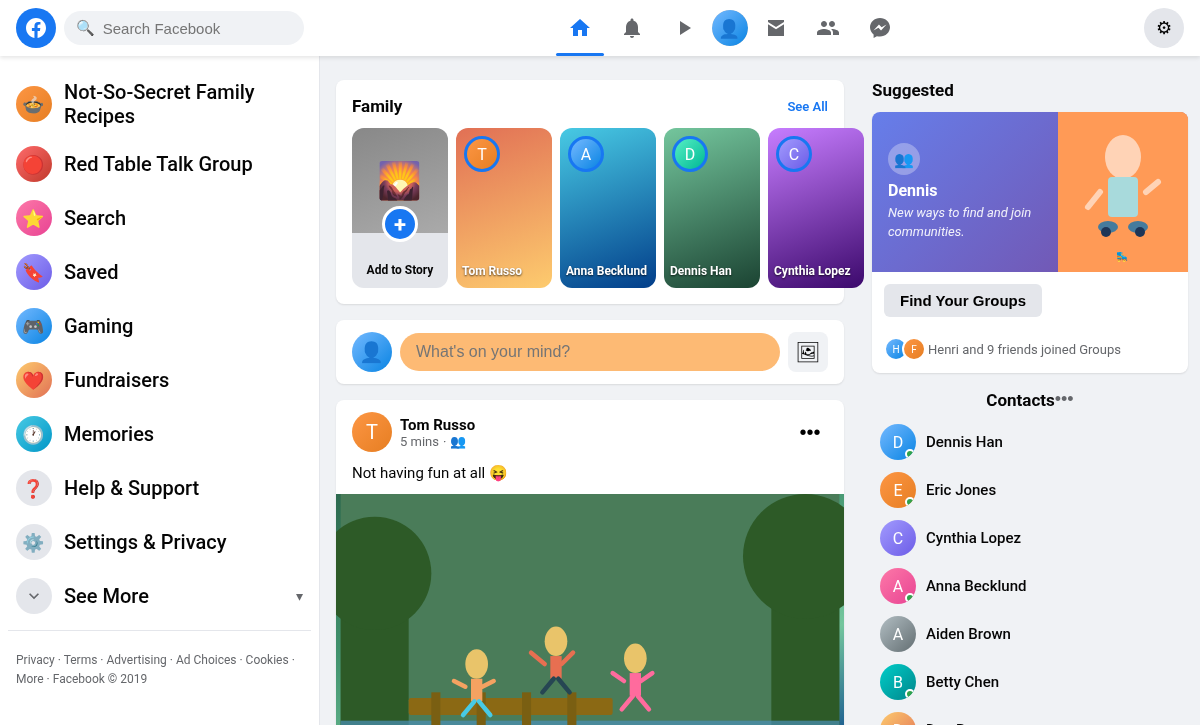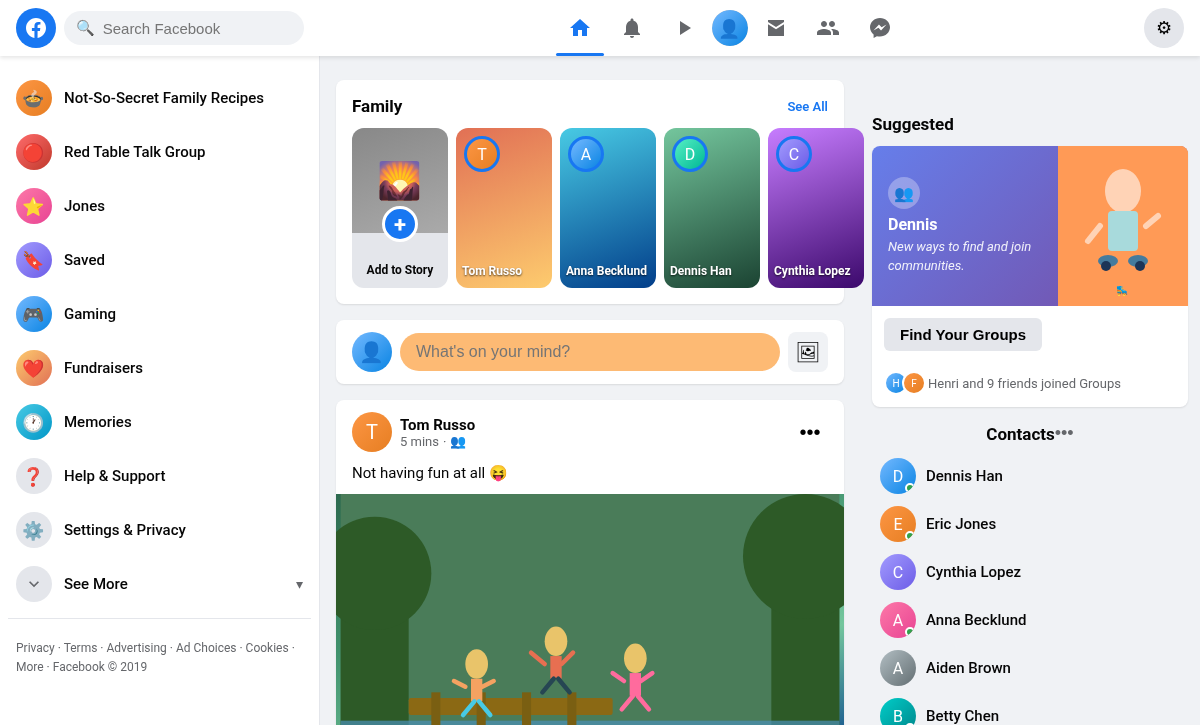--- a/index.html
+++ b/index.html
@@ -56,21 +56,21 @@
     .sidebar-create { color: #1877f2; font-size: 15px; font-weight: 600; cursor: pointer; }
     .sidebar-header { display: flex; align-items: center; justify-content: space-between; padding: 0 8px 8px; }
     .sidebar-item {
       display: flex; align-items: center; gap: 12px; padding: 8px 8px; border-radius: 8px;
       cursor: pointer; margin-bottom: 2px;
     }
     .sidebar-item-icon {
       width: 36px; height: 36px; border-radius: 50%; display: flex; align-items: center;
       justify-content: center; flex-shrink: 0; font-size: 18px; overflow: hidden;
     }
-    .sidebar-item-label { font-size: 15px; font-weight: 500; }
+    .sidebar-item-label { font-size: 20px; font-weight: 500; }
 
     .sidebar-footer { padding: 12px 8px; font-size: 12px; color: #65676b; line-height: 1.6; }
 
     
     .feed-area {
       margin-left: 320px; margin-right: 340px; padding: 24px 16px; min-width: 0; flex: 1;
     }
 
     
     .stories-section { background: #fff; border-radius: 8px; padding: 16px; margin-bottom: 16px; box-shadow: 0 1px 2px rgba(0,0,0,0.1); }
@@ -126,21 +126,21 @@
     .post-meta { font-size: 13px; color: #65676b; display: flex; align-items: center; gap: 4px; }
     .post-more-btn { width: 36px; height: 36px; border-radius: 50%; border: none; background: transparent; font-size: 20px; cursor: pointer; display: flex; align-items: center; justify-content: center; }
     .post-text { padding: 0 16px 12px; font-size: 15px; }
     .post-img-placeholder {
       width: 100%; height: 340px; background: linear-gradient(160deg, #2d6a4f 0%, #40916c 30%, #74c69d 60%, #1e6091 80%, #168aad 100%);
       display: flex; align-items: center; justify-content: center; font-size: 60px; position: relative; overflow: hidden;
     }
 
     
     .right-sidebar {
-      width: 340px; flex-shrink: 0; padding: 24px 12px; position: fixed; top: 56px; right: 0; bottom: 0; overflow-y: auto; margin-top: 34px;
+      width: 340px; flex-shrink: 0; padding: 24px 12px; position: fixed; top: 56px; right: 0; bottom: 0; overflow-y: auto;
     }
     .suggested-section { margin-bottom: 16px; }
     .suggested-title { font-size: 17px; font-weight: 700; margin-bottom: 12px; }
     .suggested-card {
       background: #fff; border-radius: 8px; overflow: hidden; box-shadow: 0 1px 2px rgba(0,0,0,0.1);
     }
     .suggested-card-inner { position: relative; height: 160px; background: linear-gradient(135deg, #e0c3fc 0%, #8ec5fc 100%); }
     .groups-banner-bg {
       width: 100%; height: 100%; display: flex; align-items: center;
       background: linear-gradient(135deg, #667eea 0%, #764ba2 100%);
@@ -248,21 +248,21 @@
     <div class="sidebar-item">
       <div class="sidebar-item-icon av-orange" style="background:linear-gradient(135deg,#fd9644,#e67e22);">🍲</div>
       <span class="sidebar-item-label">Not-So-Secret Family Recipes</span>
     </div>
     <div class="sidebar-item">
       <div class="sidebar-item-icon" style="background:linear-gradient(135deg,#ff6b6b,#c0392b);">🔴</div>
       <span class="sidebar-item-label">Red Table Talk Group</span>
     </div>
     <div class="sidebar-item">
       <div class="sidebar-item-icon" style="background:linear-gradient(135deg,#fd79a8,#e84393);">⭐</div>
-      <span class="sidebar-item-label">Jones</span>
+      <span class="sidebar-item-label">Search</span>
     </div>
     <div class="sidebar-item">
       <div class="sidebar-item-icon" style="background:linear-gradient(135deg,#a29bfe,#6c5ce7);">🔖</div>
       <span class="sidebar-item-label">Saved</span>
     </div>
     <div class="sidebar-item">
       <div class="sidebar-item-icon" style="background:linear-gradient(135deg,#74b9ff,#0984e3);">🎮</div>
       <span class="sidebar-item-label">Gaming</span>
     </div>
     <div class="sidebar-item">

